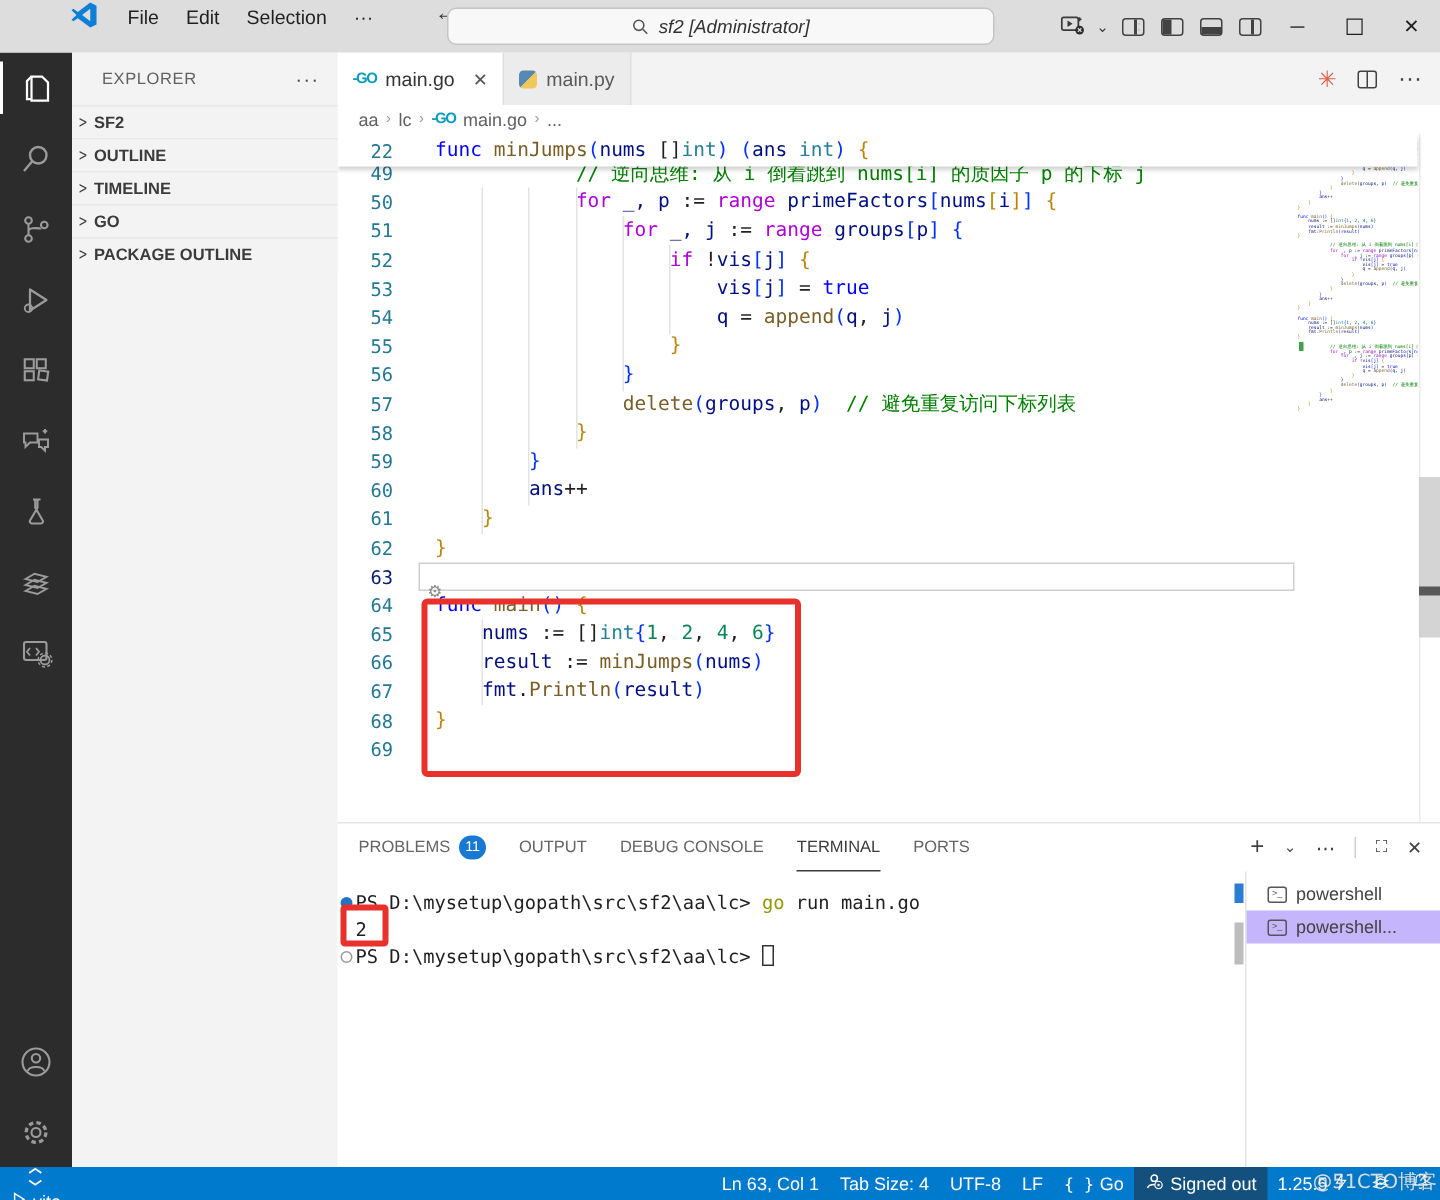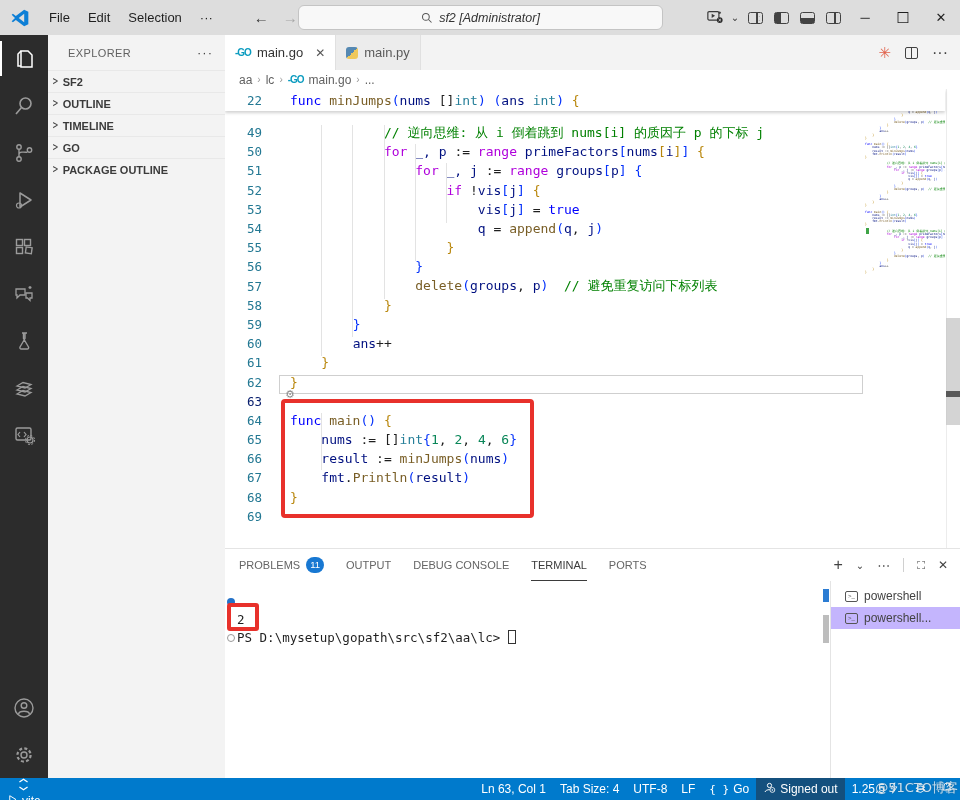--- a/index.html
+++ b/index.html
@@ -1,20 +1,20 @@
 <!DOCTYPE html>
 <html><head>
 <meta charset="utf-8">
 <style>
   * { margin:0; padding:0; box-sizing:border-box; }
   html,body { width:960px; height:800px; }
   body { position:relative; overflow:hidden; font-family:"Liberation Sans",sans-serif; background:#fff; }
 
   
-  .titlebar { position:absolute; left:0; top:0; width:960px; height:35px; background:#dddddd; display:flex; align-items:center; z-index:30; }
+  .titlebar { position:absolute; left:0; top:0; width:960px; height:35px; background:#dddddd; display:flex; align-items:flex-start; z-index:30;padding-left:36px; }
   .vslogo { width:20px; height:20px; margin:0 10px 0 10px; flex:none; }
   .menu-item { font-size:13px; color:#1f1f1f; padding:0 9px; height:24px; line-height:24px; border-radius:4px; }
   .nav-arrows { margin-left:32px; display:flex; gap:14px; font-size:15px; color:#3b3b3b; }
   .nav-arrows .dis { color:#a6a6a6; }
   .searchbox { position:absolute; left:298px; top:5px; width:365px; height:25px; background:#f8f8f8; border:1px solid #c4c4c4; border-radius:6px; display:flex; align-items:center; justify-content:center; font-size:12.5px; color:#333; gap:6px; }
   .tb-right { position:absolute; right:0; top:0; height:35px; display:flex; align-items:center; }
   .tbico { width:26px; height:24px; display:flex; align-items:center; justify-content:center; color:#3a3a3a; }
   .wlico { width:15px; height:12px; border:1.3px solid #424242; border-radius:2.5px; position:relative; }
   .wlico .fillL { position:absolute; left:0; top:0; bottom:0; width:6px; background:#424242; }
   .wlico .fillB { position:absolute; left:0; right:0; bottom:0; height:5px; background:#424242; }
@@ -48,21 +48,21 @@
   .pyicon { width:12px; height:12px; border-radius:3px; background:linear-gradient(135deg,#3b77a8 50%,#f0c242 50%); opacity:.85; }
   .tb-actions { margin-left:auto; display:flex; align-items:center; gap:14px; padding-right:12px; color:#424242; }
   .asterisk { color:#e0614b; font-size:15px; }
   .spliticon { width:13px; height:12px; border:1.3px solid #424242; border-radius:2px; position:relative; }
   .spliticon::after { content:""; position:absolute; left:5px; top:0; bottom:0; width:1.3px; background:#424242; }
   .breadcrumb { height:19px; background:#fff; display:flex; align-items:center; gap:5px; padding-left:14px; font-size:12px; color:#616161;text-align:center; }
   .breadcrumb .sep { color:#9a9a9a; font-size:10px; }
 
   
   .editor { position:absolute; left:0; top:54px; width:735px; height:459px; background:#fff; overflow:hidden; }
-  .codewrap { position:absolute; left:0; top:34px; right:95px; }
+  .codewrap { position:absolute; left:0; top:17px; right:95px; }
   .cline { display:flex; height:19.2px; align-items:center; font:13px "DejaVu Sans Mono",monospace; white-space:pre; }
   .gutter { width:37px; text-align:right; color:#237893; font-size:12.5px; flex:none; }
   .lcode { padding-left:28px; }
   .tok-k{color:#af00db}.tok-d{color:#0000ff}.tok-f{color:#795e26}.tok-v{color:#001080}
   .tok-t{color:#267f99}.tok-n{color:#098658}.tok-c{color:#008000}.tok-p{color:#1f1f1f}
   .tok-b{color:#0431fa}.tok-g{color:#b8860b}
   .guide { position:absolute; width:1px; background:#e3e3e3; }
   .curline { position:absolute; left:54px; right:97px; top:285.8px; height:19.2px; border:1px solid #cfcfcf; }
   .sticky { position:absolute; left:0; top:0; right:15px; height:22px; background:#fff; display:flex; align-items:center; box-shadow:0 2px 3px rgba(0,0,0,.18); z-index:5; }
   .sticky .cline { height:22px; }
@@ -371,21 +371,21 @@
       <span style="font-size:16px;">+</span>
       <span style="font-size:10px;">⌄</span>
       <span>⋯</span>
       <span class="vr"></span>
       <span style="font-size:11px;">⛶</span>
       <span style="font-size:12px;">✕</span>
     </div>
   </div>
   <div class="termbody" id="termbody">
     <div class="redbox-term"></div>
-  <div class="tline"><span class="tdeco filled"></span></div>
+  <div class="tline"><span class="tdeco filled"></span><span><span class="tok-p">PS D:\mysetup\gopath\src\sf2\aa\lc&gt; </span><span class="tok-pgo">go</span><span class="tok-p"> run main.go</span></span></div>
       <div class="tline"><span><span class="tok-p">2</span></span></div>
       <div class="tline"><span class="tdeco hollow"></span><span><span class="tok-p">PS D:\mysetup\gopath\src\sf2\aa\lc&gt; </span></span><span class="tcursor"></span></div>
     </div>
   <div class="termlist" id="termlist">
     <div class="tl-indic-blue"></div>
     <div class="tl-indic-gray"></div>
   <div class="term-item">
         <span class="term-glyph">&gt;_</span>
         <span>powershell</span>
       </div>

